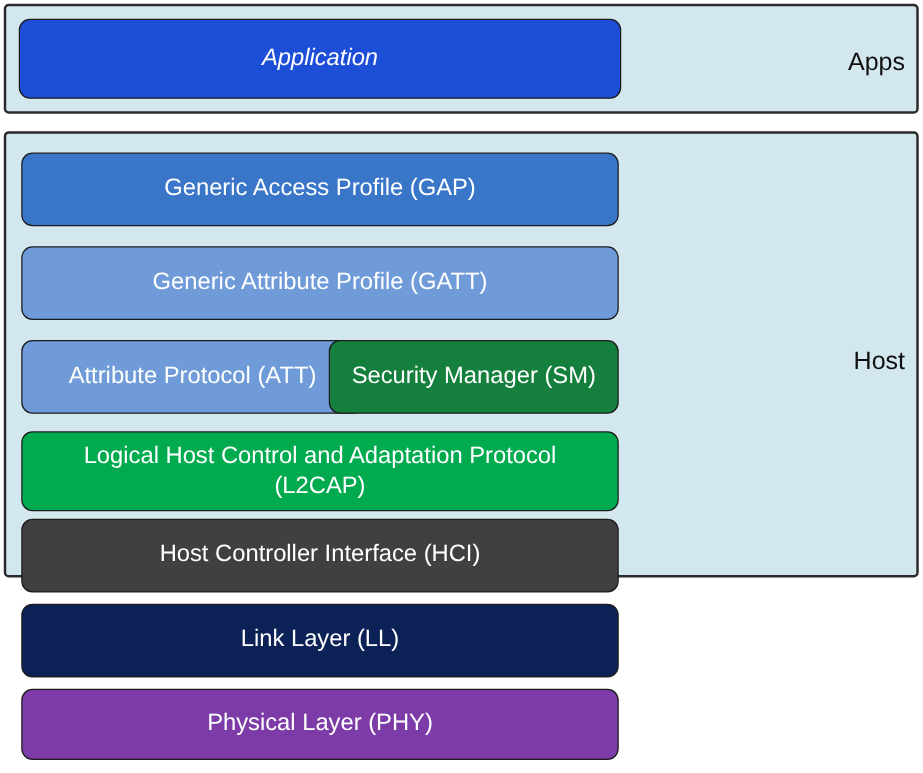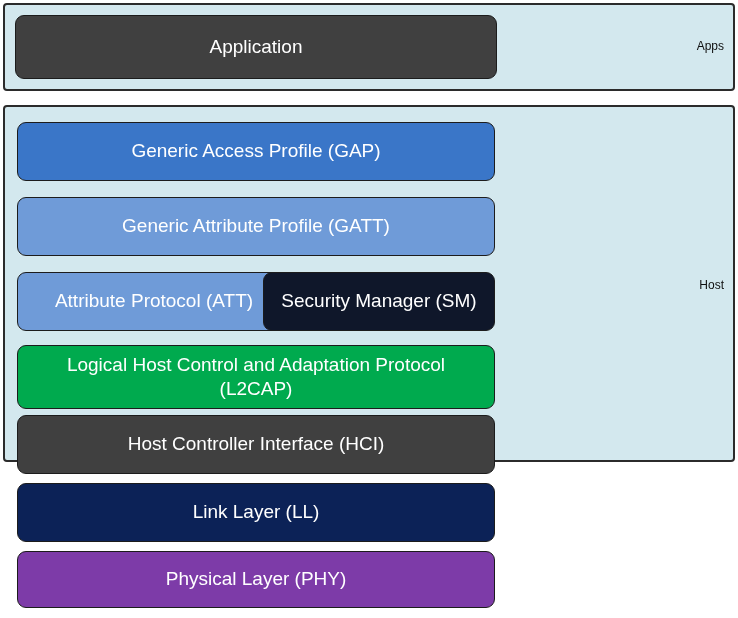--- a/index.html
+++ b/index.html
@@ -26,21 +26,21 @@
     position: absolute;
     box-sizing: border-box;
     background: #d3e8ee;
     border: 2px solid #2b2b2b;
     border-radius: 4px;
   }
 
   .group-label {
     position: absolute;
     right: 9px;
-    font-size: 12px;
+    font-size: 20px;
     color: #0f0f0f;
     white-space: nowrap;
     line-height: 1;
   }
 
   
   .layer-box {
     position: absolute;
     box-sizing: border-box;
     border: 1.5px solid #1c1c1c;
@@ -67,41 +67,41 @@
 </style>
 </head>
 <body>
 
 <div id="stack-diagram">
 
   <div class="group-container" style="left:3px; top:3px; width:732px; height:88px;">
     <span class="group-label" style="top:35px;">Apps</span>
   </div>
 
-  <div class="layer-box" style="left:15px; top:15px; width:482px; height:64px; background:#404040;">
+  <div class="layer-box" style="left:15px; top:15px; width:482px; height:64px; background:#1d4ed8;font-style:italic;">
     <span>Application</span>
   </div>
 
   <div class="group-container" style="left:3px; top:105px; width:732px; height:357px;">
     <span class="group-label" style="top:172px;">Host</span>
   </div>
 
   <div class="layer-box" style="left:17px; top:197px; width:478px; height:59px; background:#6f9bd8;">
     <span>Generic Attribute Profile (GATT)</span>
   </div>
 
   <div class="layer-box" style="left:17px; top:122px; width:478px; height:59px; background:#3a76c8;">
     <span>Generic Access Profile (GAP)</span>
   </div>
 
   <div class="layer-box" style="left:17px; top:272px; width:274px; height:59px; background:#6f9bd8;">
     <span>Attribute Protocol (ATT)</span>
   </div>
 
-  <div class="layer-box" style="left:263px; top:272px; width:232px; height:59px; background:#0f172a;">
+  <div class="layer-box" style="left:263px; top:272px; width:232px; height:59px; background:#15803d;">
     <span>Security Manager (SM)</span>
   </div>
 
   <div class="layer-box two-line" style="left:17px; top:345px; width:478px; height:64px; background:#00aa4e;">
     <span>
       <span>Logical Host Control and Adaptation Protocol</span><br>
       <span>(L2CAP)</span>
     </span>
   </div>
 

